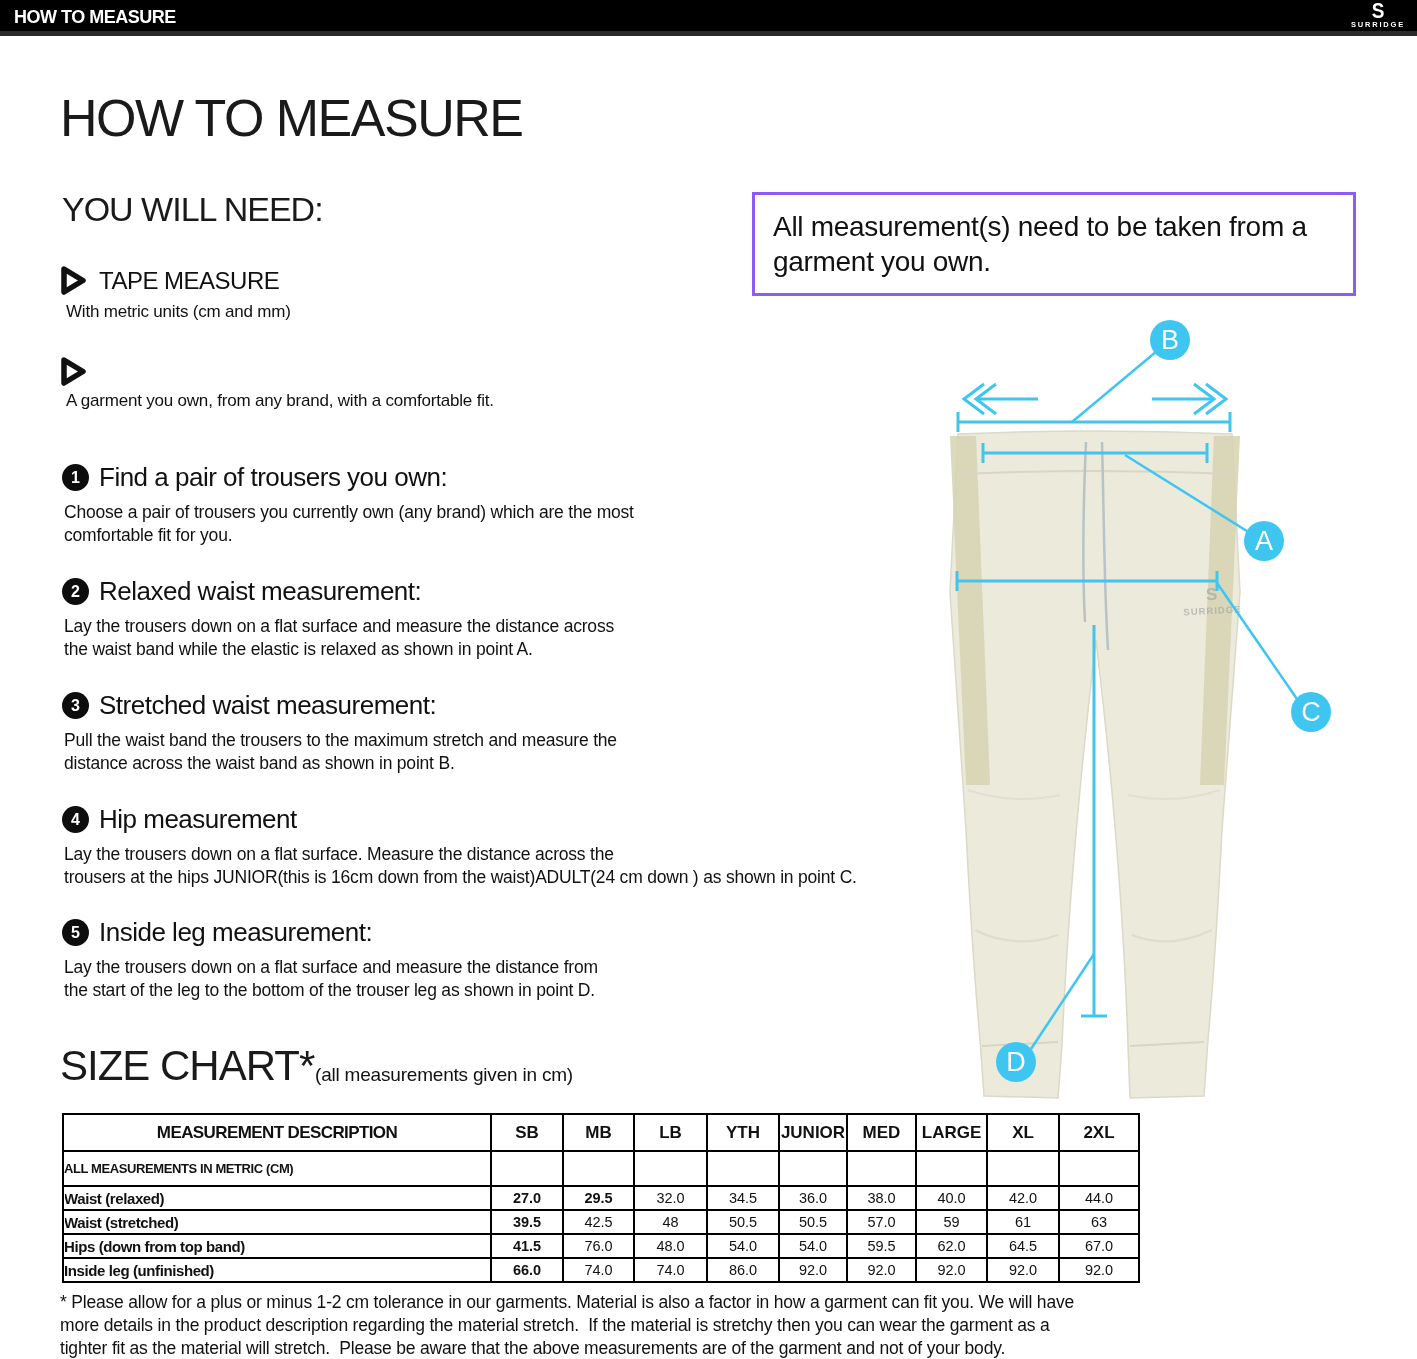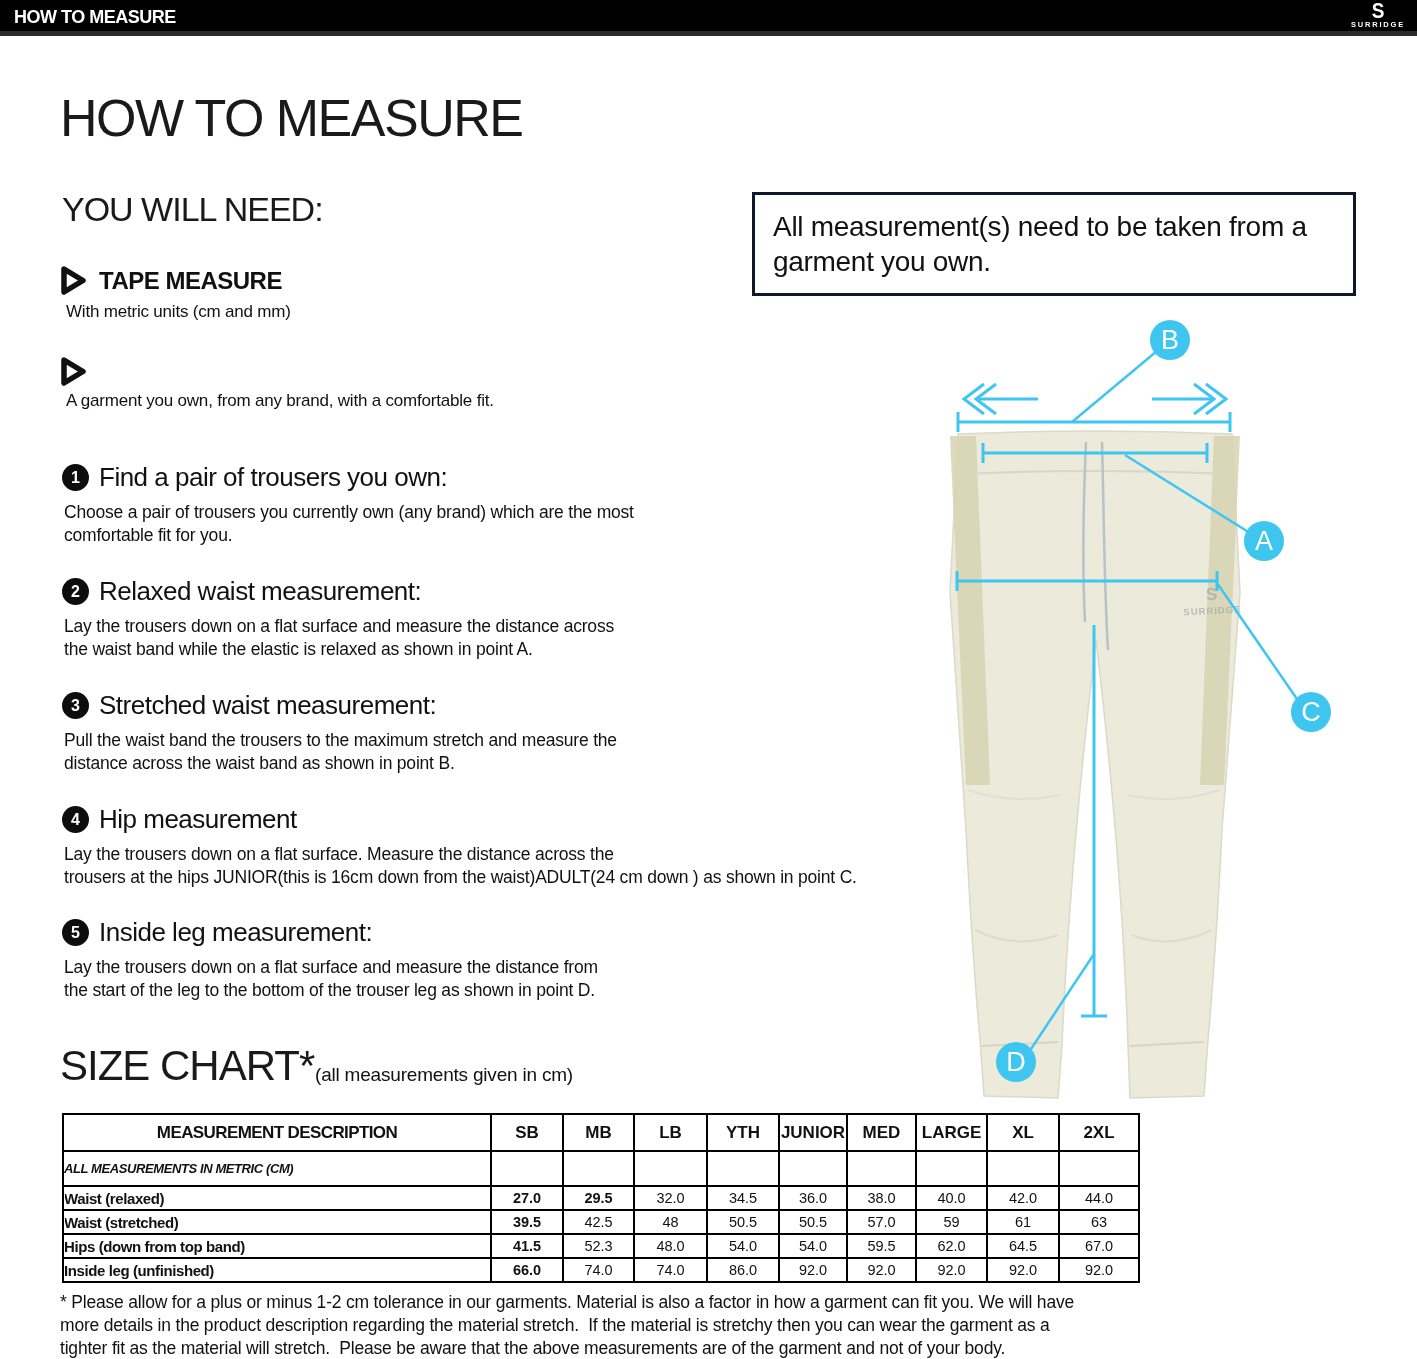--- a/index.html
+++ b/index.html
@@ -44,41 +44,41 @@
     width:27px; height:27px; border-radius:50%; background:#0d0d0d; color:#fff;
     font-size:16px; font-weight:bold; display:flex; align-items:center; justify-content:center;
     flex:0 0 27px;
   }
   .step-title { font-size:26px; font-weight:400; letter-spacing:-0.5px; }
   .step-body { margin:8px 0 0 2px; font-size:17.5px; line-height:1.33; letter-spacing:-0.2px; white-space:pre-line; }
 
   
   .note-box {
     position:absolute; left:752px; top:192px; width:604px; height:104px;
-    border:3px solid #0f172a; padding:14px 18px;
+    border:3px solid #8b5cf6; padding:14px 18px;
     font-size:28px; line-height:1.25; letter-spacing:-0.3px; white-space:pre-line;
   }
 
   
   .diagram { position:absolute; left:900px; top:305px; width:500px; height:810px; }
 
   
   .h2-chart {
     position:absolute; left:60px; top:1042px;
     font-size:42px; font-weight:400; letter-spacing:-1px; color:#1a1a1a;
   }
   .chart-sub { position:absolute; left:315px; top:1064px; font-size:19px; letter-spacing:-0.2px; }
   table.sizes {
     position:absolute; left:62px; top:1113px; width:1076px;
     border-collapse:collapse; table-layout:fixed;
   }
   table.sizes th, table.sizes td { border:2px solid #000; padding:0; overflow:hidden; white-space:nowrap; }
   table.sizes th { font-size:17px; font-weight:bold; text-align:center; height:37px; }
   th.desc { text-align:left; padding-left:5px; font-size:19px; letter-spacing:-0.6px; }
-  tr.metric td { height:35px;font-style:italic; }
+  tr.metric td { height:35px; }
   td.metric-lbl { font-size:13px; font-weight:bold; letter-spacing:-0.4px; padding-left:5px; }
   tr.data td { height:24px; }
   td.lbl { font-size:15px; font-weight:bold; letter-spacing:-0.4px; text-align:left; padding-left:5px;border-radius:7px; }
   td.v { font-size:14.5px; text-align:center; }
   td.v.b { font-weight:bold; }
 
   
   .footnote {
     position:absolute; left:60px; top:1291px; width:1320px;
     font-size:17.5px; line-height:1.32; letter-spacing:-0.2px; white-space:pre-wrap;
@@ -92,21 +92,21 @@
   <span class="brand">
     <span class="brand-s">S</span>
     <span class="brand-name">SURRIDGE</span>
   </span>
 </div>
 
 <div class="h1">HOW TO MEASURE</div>
 
 <div class="h2-need">YOU WILL NEED:</div>
 
-<div class="need-item" style="top:265px;font-weight:bold;">
+<div class="need-item" style="top:265px;">
   <div class="need-head">
     <svg width="27" height="31" viewBox="0 0 27 31">
       <path d="M4,4 L23,15.5 L4,27 Z" fill="#fff" stroke="#111" stroke-width="5.5" stroke-linejoin="round"></path>
     </svg>
     <span class="need-label">TAPE MEASURE</span>
   </div>
 </div>
 <div class="need-desc" style="top:302px;">With metric units (cm and mm)</div>
 
 <div class="need-item" style="top:356px;">
@@ -295,21 +295,21 @@
     <td class="v">50.5</td>
     <td class="v">50.5</td>
     <td class="v">57.0</td>
     <td class="v">59</td>
     <td class="v">61</td>
     <td class="v">63</td>
   </tr>
   <tr class="data">
     <td class="lbl">Hips (down from top band)</td>
     <td class="v b">41.5</td>
-    <td class="v">52.3</td>
+    <td class="v">76.0</td>
     <td class="v">48.0</td>
     <td class="v">54.0</td>
     <td class="v">54.0</td>
     <td class="v">59.5</td>
     <td class="v">62.0</td>
     <td class="v">64.5</td>
     <td class="v">67.0</td>
   </tr>
   <tr class="data">
     <td class="lbl">Inside leg (unfinished)</td>

